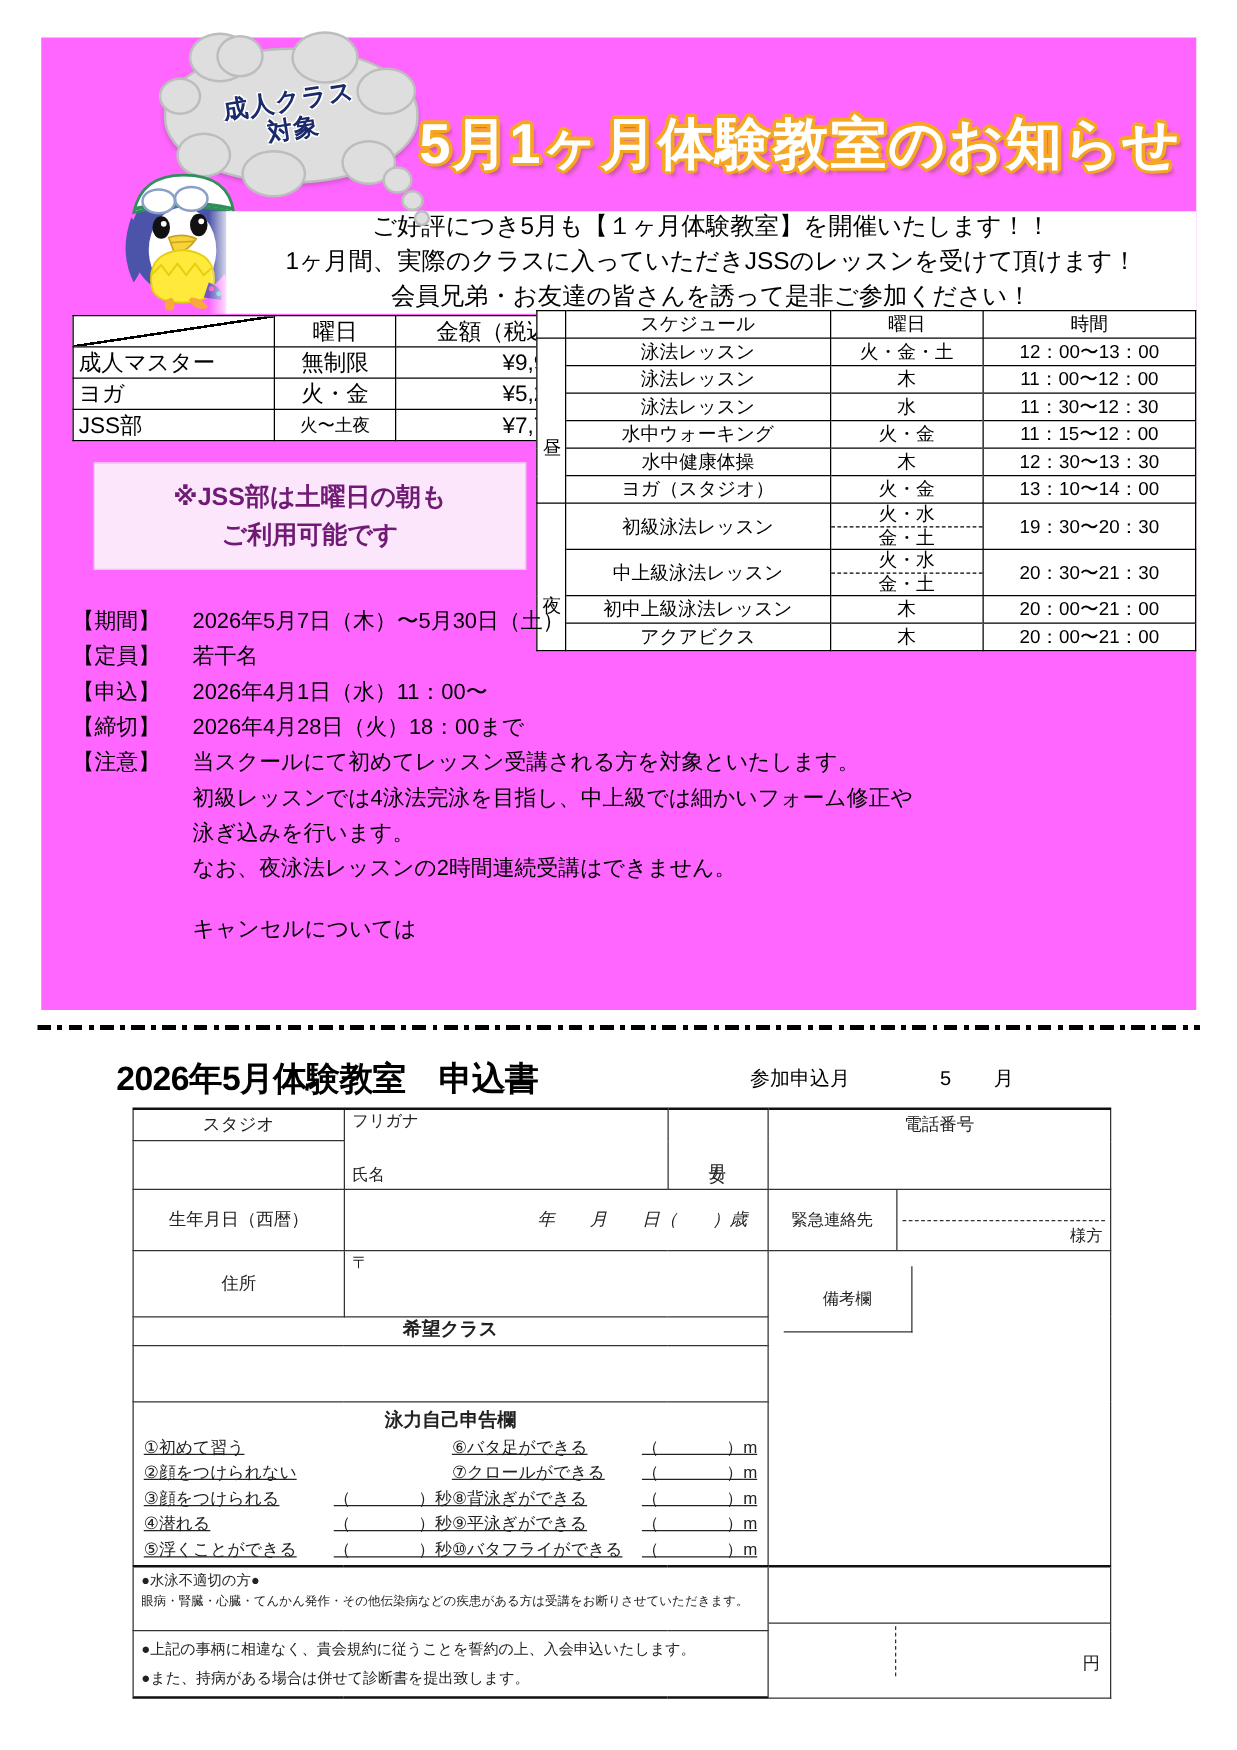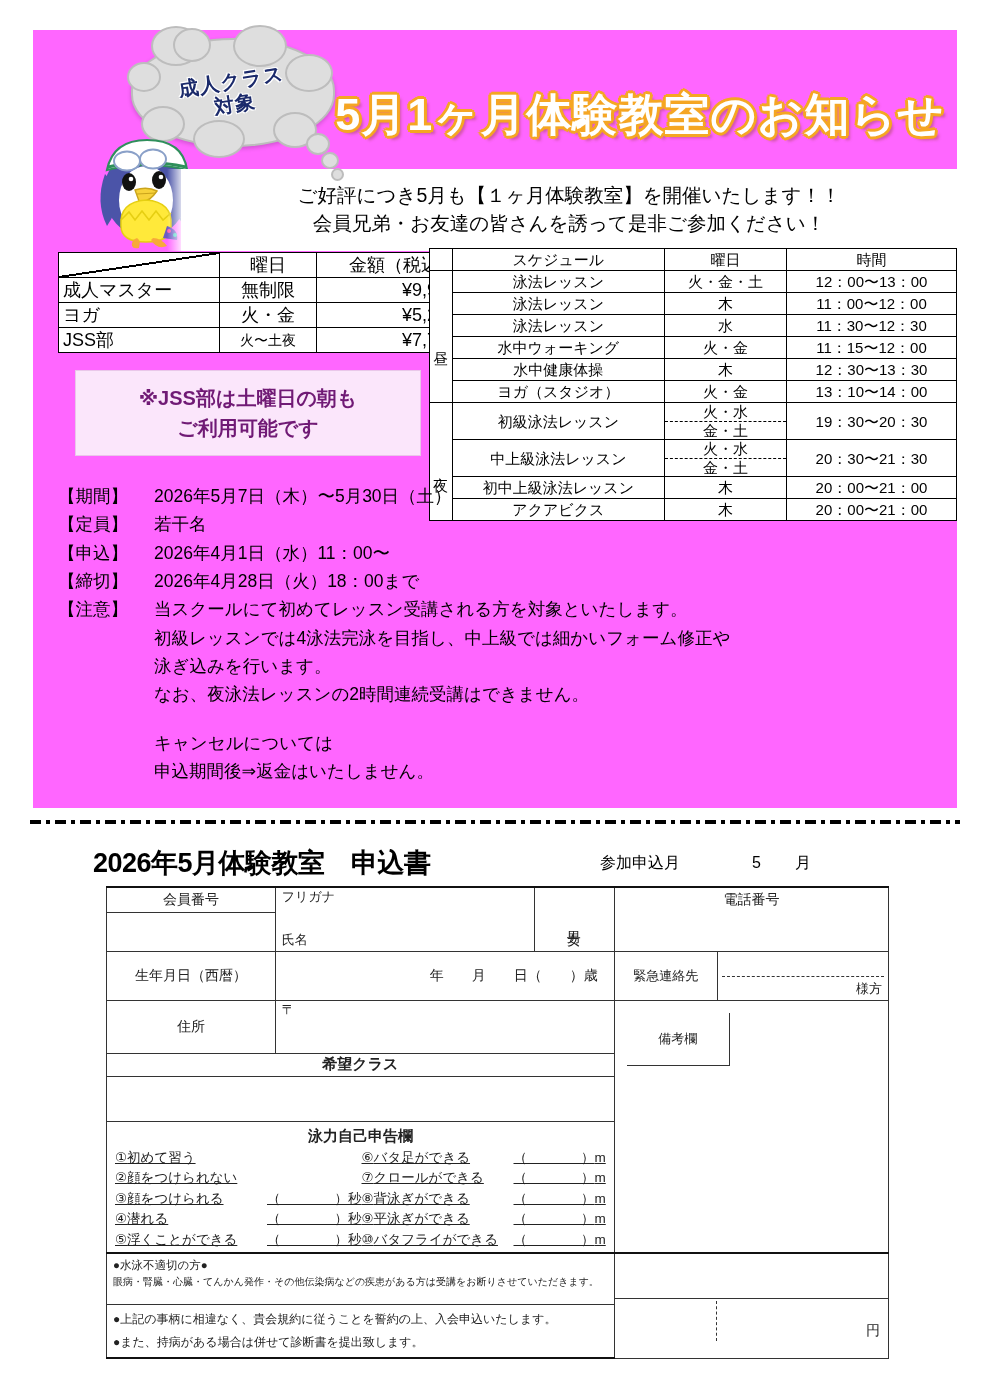--- a/index.html
+++ b/index.html
@@ -133,21 +133,21 @@
   
   .form-title{position:absolute;left:93px;top:845px;font-size:27px;font-weight:bold;color:#000;letter-spacing:-.5px;white-space:nowrap;}
   .form-sub{position:absolute;left:600px;top:853px;font-size:16px;color:#000;white-space:nowrap;}
   .form-sub .m{margin-left:72px;}
   .form-sub .k{margin-left:34px;}
 
   .form{position:absolute;left:106px;top:886px;width:783px;}
   table.frm{border-collapse:collapse;width:783px;font-size:14px;color:#222;}
   table.frm td{border:1.2px solid #333;padding:0 6px;vertical-align:top;position:relative;}
   .c{text-align:center;vertical-align:middle !important;}
-  .mid{vertical-align:middle !important;}
+  .mid{vertical-align:middle !important;font-style:italic;}
   .vert{writing-mode:vertical-rl;text-orientation:upright;letter-spacing:2px;line-height:1;margin:0 auto;}
   .dotline{position:absolute;left:4px;right:4px;top:50%;border-top:1.3px dashed #333;}
   .br{position:absolute;right:6px;bottom:2px;font-size:13px;margin-top:12px;}
   .thick-top{border-top:2.2px solid #111 !important;}
   .thick-bottom{border-bottom:2.2px solid #111 !important;}
   .notb{border-top:none !important;}
   .nobb{border-bottom:none !important;}
 
   .cls-title{text-align:center;font-weight:bold;font-size:15px;line-height:20px;}
   .swim-title{text-align:center;font-weight:bold;font-size:15px;margin:3px 0 2px;}
@@ -221,20 +221,21 @@
           <circle cx="84" cy="105" r="2" fill="#45d3c6"></circle>
           <path d="M60 110 Q66 120 76 116 Q70 108 62 108 Z" fill="#f7a93a"></path>
           <path d="M42 110 Q38 120 48 118 Q50 110 46 108 Z" fill="#f7a93a"></path>
         </svg>
       </div>
 
       <div class="headline">5月1ヶ月体験教室のお知らせ</div>
 
       <div class="intro">
         <div>ご好評につき5月も【１ヶ月体験教室】を開催いたします！！</div>
+        <div>1ヶ月間、実際のクラスに入っていただきJSSのレッスンを受けて頂けます！</div>
         <div>会員兄弟・お友達の皆さんを誘って是非ご参加ください！</div>
       </div>
 
       <div class="price-wrap">
         <table class="price">
           <tbody>
               <tr>
             <td class="name diag"></td>
             <td class="day hdr">曜日</td>
             <td class="amt hdr">金額（税込）</td>
@@ -363,39 +364,38 @@
         </div>
         <div class="drow">
           <span class="dlabel">【注意】</span>
           <span class="dval">当スクールにて初めてレッスン受講される方を対象といたします。</span>
         </div>
         <div class="dsub">初級レッスンでは4泳法完泳を目指し、中上級では細かいフォーム修正や</div>
         <div class="dsub">泳ぎ込みを行います。</div>
         <div class="dsub">なお、夜泳法レッスンの2時間連続受講はできません。</div>
         <div class="dgap"></div>
         <div class="dsub">キャンセルについては</div>
-        <div class="dsub">申込期間後⇒返金はいたしません。</div>
       </div>
 
     </div>
   </div>
 
   <div class="divider"></div>
 
   <div class="form-title">2026年5月体験教室　申込書</div>
   <div class="form-sub">
     <span>参加申込月</span><span class="m">5</span><span class="k">月</span>
   </div>
 
   <div class="form">
     <table class="frm">
 
       <tbody>
           <tr>
-        <td class="c thick-top" style="width:116px;height:24px;font-size:14px">会員番号</td>
+        <td class="c thick-top" style="width:116px;height:24px;font-size:14px">スタジオ</td>
         <td class="thick-top nobb" style="width:185px;height:24px;font-size:13px">フリガナ</td>
         <td class="c thick-top" rowspan="2" style="width:48px">
           <span class="vert" style="font-size:14px">男女</span>
         </td>
         <td class="c thick-top nobb" style="height:24px;font-size:14px">電話番号</td>
       </tr>
       <tr>
         <td style="height:36px"></td>
         <td class="notb" style="height:36px;font-size:13px;vertical-align:bottom;padding-bottom:2px">氏名</td>
         <td class="notb" style="height:36px"></td>

